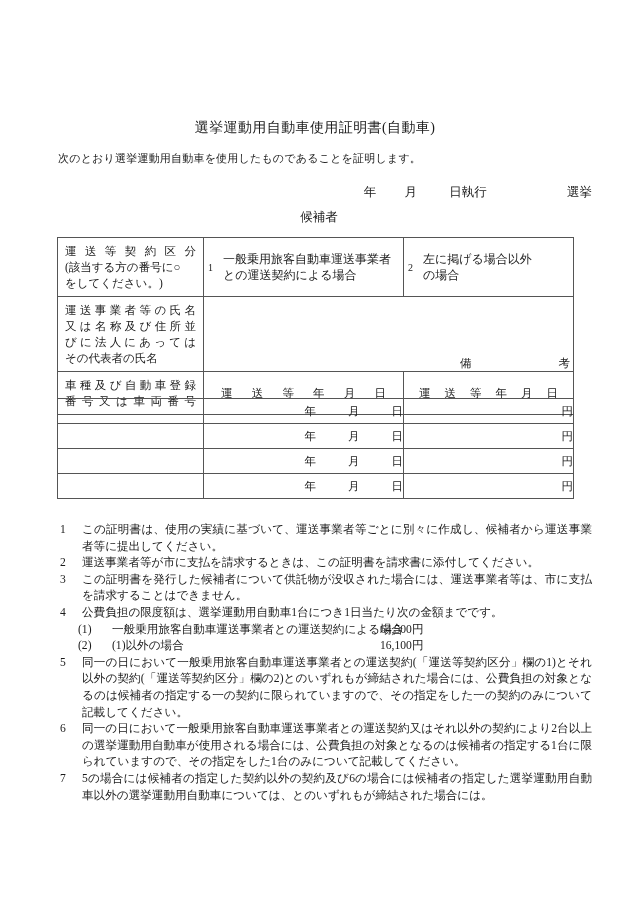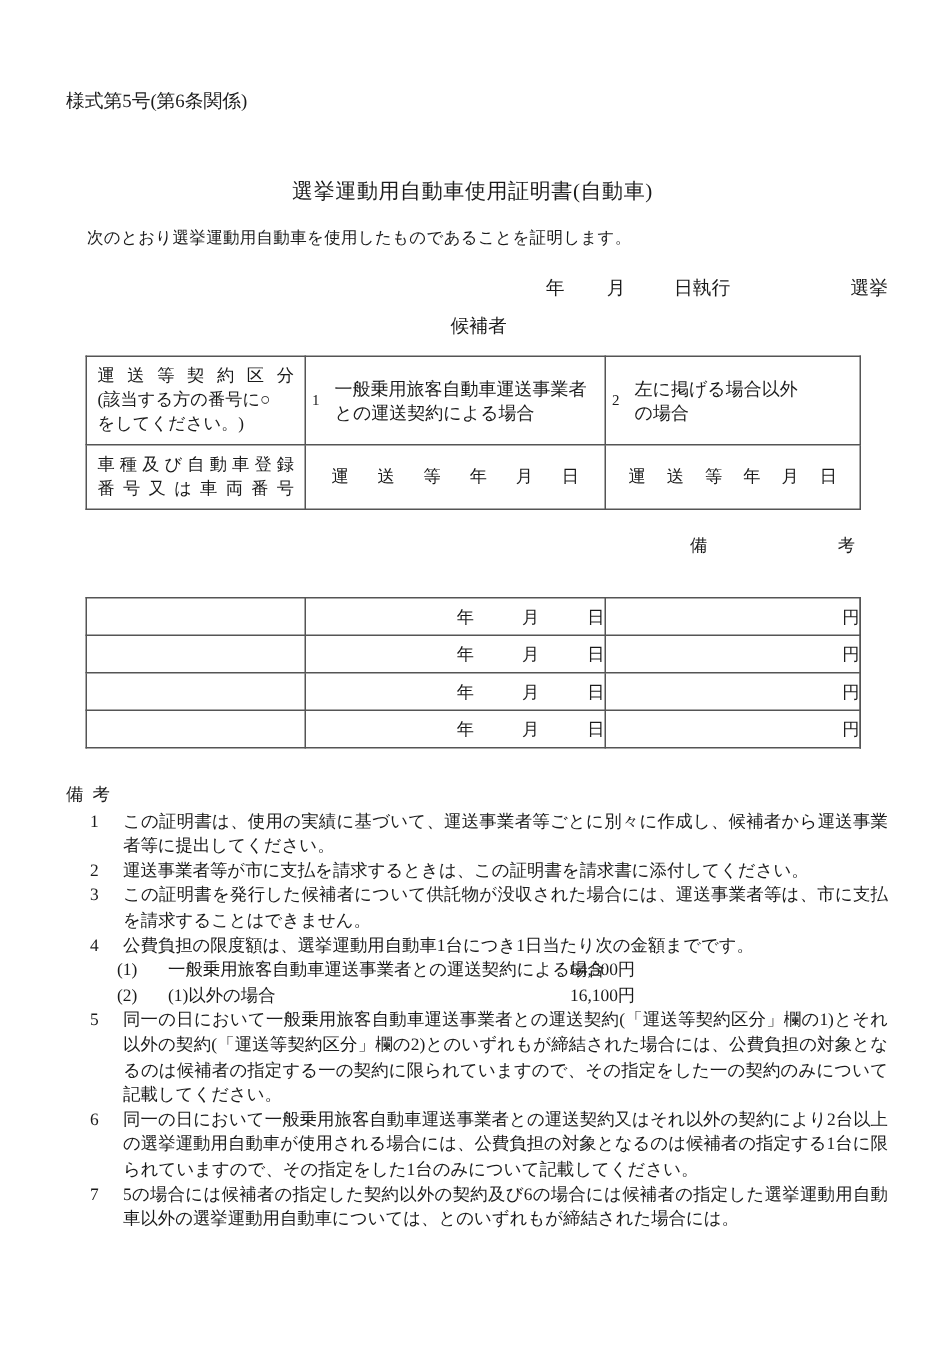--- a/index.html
+++ b/index.html
@@ -187,21 +187,20 @@
     top: 0;
     white-space: nowrap;
   }
 </style>
 </head>
 <body>
 
 <div class="page">
 
   <div class="form-id">
-    <div>様式第5号(第6条関係)</div>
   </div>
 
   <div class="doc-title">選挙運動用自動車使用証明書(自動車)</div>
 
   <div class="intro">次のとおり選挙運動用自動車を使用したものであることを証明します。</div>
 
   <div class="date-line">
     <span class="seg">年</span>
     <span class="gap-s"></span>
     <span class="seg">月</span>
@@ -244,20 +243,33 @@
           <div class="opt-row">
             <span class="opt-num">2</span>
             <span class="opt-text">
               <span style="display:block">左に掲げる場合以外</span>
               <span style="display:block">の場合</span>
             </span>
           </div>
         </td>
       </tr>
 
+      <tr>
+        <td class="label-cell">
+          <div class="cell-pad">
+            <span class="spread">運送事業者等の氏名</span>
+            <span class="spread">又は名称及び住所並</span>
+            <span class="spread">びに法人にあっては</span>
+            <span class="sub">その代表者の氏名</span>
+          </div>
+        </td>
+        <td colspan="4">
+          <div class="cell-pad" style="min-height:62px"></div>
+        </td>
+      </tr>
 
       <tr class="col-head">
         <td>
           <div class="cell-pad">
             <span class="spread">車種及び自動車登録</span>
             <span class="spread">番号又は車両番号</span>
           </div>
         </td>
         <td colspan="2">
           <div class="cell-pad">
@@ -332,21 +344,20 @@
     </tbody>
   </table>
 
   <div style="position:absolute; left:460px; top:356px; width:110px; font-size:11.5px;">
     <span class="spread-wide" style="display:block">
       <span>備</span><span style="display:inline-block;width:76px"></span><span>考</span>
     </span>
   </div>
 
   <div class="notes">
-    <div class="notes-title">備考</div>
 
     <div class="note">
       <span class="note-num">1</span>
       <span class="note-body">この証明書は、使用の実績に基づいて、運送事業者等ごとに別々に作成し、候補者から運送事業者等に提出してください。</span>
     </div>
 
     <div class="note">
       <span class="note-num">2</span>
       <span class="note-body">運送事業者等が市に支払を請求するときは、この証明書を請求書に添付してください。</span>
     </div>

